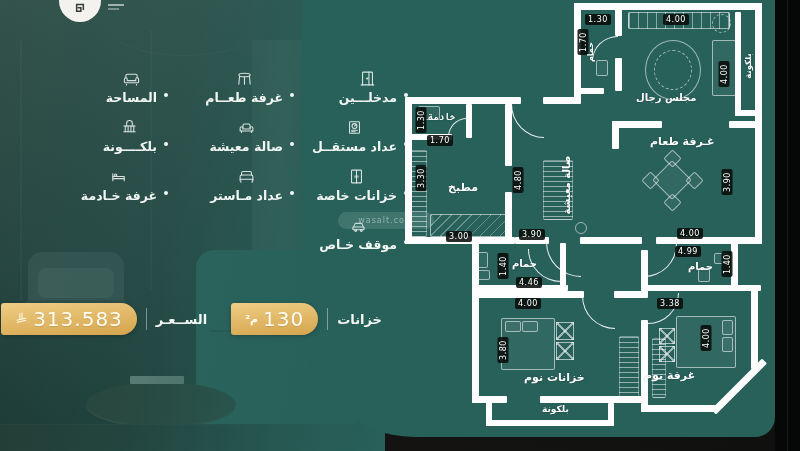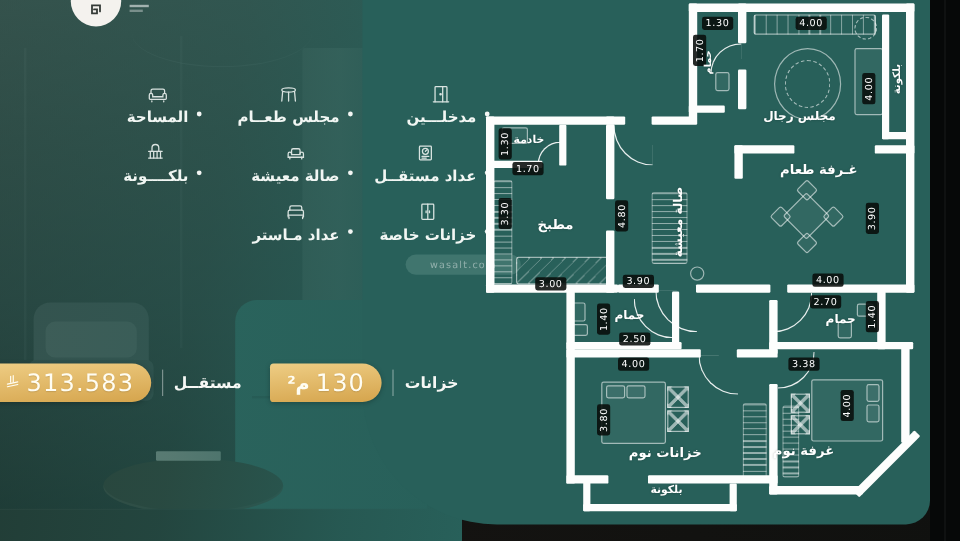--- a/index.html
+++ b/index.html
@@ -45,21 +45,21 @@
   .flabel{color:#f1f6f3;font-size:12.5px;font-weight:700;white-space:nowrap;letter-spacing:0;}
   
   .infobar{position:absolute;left:30px;top:302px;width:352px;height:34px;direction:rtl;
            display:flex;align-items:center;gap:9px;}
   .ib-label{color:#f6f8f5;font-size:13px;font-weight:700;white-space:nowrap;}
   .ib-div{width:1px;height:22px;background:rgba(255,255,255,0.4);flex:none;}
   .pill{height:32px;display:flex;align-items:center;gap:5px;padding:0 14px;
         background:linear-gradient(175deg,#eecd84,#d5a44c);
         border-radius:3px 16px 16px 3px;box-shadow:0 1px 4px rgba(0,0,0,0.25);}
   .pill-num{color:#fffdf2;font-size:20px;font-weight:400;letter-spacing:1px;text-shadow:0 1px 1px rgba(0,0,0,0.12);}
-  .pill-unit{color:#fffdf2;font-size:16px;font-weight:700;}
+  .pill-unit{color:#fffdf2;font-size:11px;font-weight:700;}
   .gap{width:6px;flex:none;}
   
   .wm{position:absolute;left:338px;top:212px;width:96px;height:17px;border-radius:9px;
       background:rgba(150,190,184,0.22);display:flex;align-items:center;justify-content:center;
       color:rgba(255,255,255,0.42);font-size:8px;letter-spacing:1px;}
   
   .w{position:absolute;background:#fdfefd;border-radius:1px;}
   .chip{position:absolute;background:rgba(8,12,10,0.88);color:#fff;font-size:8px;line-height:11px;
         padding:0 3px;border-radius:2px;letter-spacing:.5px;white-space:nowrap;}
   .v{transform:translate(-50%,-50%) rotate(-90deg);transform-origin:center;}
@@ -126,21 +126,21 @@
       </div>
 
 
     <div class="feat">
         <span class="fdot"></span>
       <span class="fmain">
           <span class="ficon"><svg width="17" height="17" viewBox="0 0 24 24" fill="none" stroke="#e9f0ed" stroke-width="1.5" stroke-linecap="round">
               <ellipse cx="12" cy="7" rx="8" ry="2.5"></ellipse>
               <path d="M5 9l-1 11M19 9l1 11M12 9.5V20"></path>
             </svg></span>
-      <span class="flabel">مجلس طعــام</span>
+      <span class="flabel">غرفة طعــام</span>
         </span>
       </div>
 
     <div class="feat">
         <span class="fdot"></span>
       <span class="fmain">
           <span class="ficon"><svg width="17" height="17" viewBox="0 0 24 24" fill="none" stroke="#e9f0ed" stroke-width="1.5" stroke-linecap="round">
               <path d="M4 11V8a2 2 0 0 1 2-2h12a2 2 0 0 1 2 2v3"></path>
               <path d="M2 13a2 2 0 0 1 4 0v2h12v-2a2 2 0 0 1 4 0v4a1 1 0 0 1-1 1H3a1 1 0 0 1-1-1z"></path>
               <path d="M5 20v1M19 20v1"></path>
@@ -206,32 +206,56 @@
           <span class="ficon"><svg width="17" height="17" viewBox="0 0 24 24" fill="none" stroke="#e9f0ed" stroke-width="1.5" stroke-linecap="round">
               <path d="M5 10V7a2 2 0 0 1 2-2h10a2 2 0 0 1 2 2v3"></path>
               <path d="M3 18v-6a2 2 0 0 1 2-2h14a2 2 0 0 1 2 2v6"></path>
               <path d="M3 16h18"></path>
               <path d="M4 18v2M20 18v2"></path>
             </svg></span>
       <span class="flabel">عداد مـاستر</span>
         </span>
       </div>
 
-
+    <div class="feat">
+        <span class="fdot"></span>
+      <span class="fmain">
+          <span class="ficon"><svg width="17" height="17" viewBox="0 0 24 24" fill="none" stroke="#e9f0ed" stroke-width="1.5" stroke-linecap="round">
+              <path d="M4 18V8"></path>
+              <path d="M4 12h16v6"></path>
+              <path d="M4 15h16"></path>
+              <circle cx="8" cy="10" r="1.6"></circle>
+            </svg></span>
+      <span class="flabel">غرفة خـادمة</span>
+        </span>
+      </div>
+
+    <div class="feat">
+        <span class="fdot"></span>
+      <span class="fmain">
+          <span class="ficon"><svg width="17" height="17" viewBox="0 0 24 24" fill="none" stroke="#e9f0ed" stroke-width="1.5" stroke-linecap="round">
+              <path d="M5 15l1.5-4.5A2 2 0 0 1 8.4 9h7.2a2 2 0 0 1 1.9 1.5L19 15"></path>
+              <rect x="4" y="14" width="16" height="4" rx="1"></rect>
+              <circle cx="8" cy="19" r="1.3"></circle>
+              <circle cx="16" cy="19" r="1.3"></circle>
+            </svg></span>
+      <span class="flabel">موقف خـاص</span>
+        </span>
+      </div>
   </div>
 
   <div class="infobar">
     <span class="ib-label">خزانات</span>
     <span class="ib-div"></span>
     <span class="pill">
       <span class="pill-num">130</span>
       <span class="pill-unit">م²</span>
     </span>
     <span class="gap"></span>
-    <span class="ib-label">مستقــل</span>
+    <span class="ib-label">الســعـر</span>
     <span class="ib-div"></span>
     <span class="pill">
       <span class="pill-num">313.583</span>
       <span><svg width="13" height="13" viewBox="0 0 24 24" fill="none" stroke="#fffdf2" stroke-width="1.8" stroke-linecap="round">
             <path d="M9 3v9M13 2v10"></path>
             <path d="M4 15l16-3.5M4 19l16-3.5"></path>
           </svg></span>
     </span>
   </div>
 
@@ -328,29 +352,29 @@
     <span class="chip" style="left:446px;top:231px;">3.00</span>
     <span class="chip v" style="left:518px;top:180px;">4.80</span>
     <span class="chip" style="left:519px;top:229px;">3.90</span>
     <span class="chip" style="left:585px;top:14px;">1.30</span>
     <span class="chip v" style="left:583px;top:42px;">1.70</span>
     <span class="chip" style="left:663px;top:14px;">4.00</span>
     <span class="chip v" style="left:724px;top:74px;">4.00</span>
     <span class="chip v" style="left:727px;top:182px;">3.90</span>
     <span class="chip" style="left:677px;top:228px;">4.00</span>
     <span class="chip v" style="left:503px;top:266px;">1.40</span>
-    <span class="chip" style="left:516px;top:277px;">2.50</span>
-    <span class="chip" style="left:675px;top:246px;">2.70</span>
+    <span class="chip" style="left:516px;top:277px;">4.46</span>
+    <span class="chip" style="left:675px;top:246px;">4.99</span>
     <span class="chip v" style="left:727px;top:264px;">1.40</span>
     <span class="chip" style="left:515px;top:298px;">4.00</span>
     <span class="chip v" style="left:503px;top:350px;">3.80</span>
     <span class="chip" style="left:657px;top:298px;">3.38</span>
     <span class="chip v" style="left:706px;top:338px;">4.00</span>
 
-    <span class="rl" style="left:428px;top:112px;font-size:9px;">خادمة</span>
+    <span class="rl" style="left:428px;top:112px;font-size:9px;font-family:Liberation Mono, monospace;">خادمة</span>
     <span class="rl" style="left:448px;top:181px;font-size:11px;">مطبخ</span>
     <span class="rl v" style="left:566px;top:185px;font-size:10px;position:absolute;">صالة معيشة</span>
     <span class="rl v" style="left:590px;top:52px;font-size:8px;position:absolute;">حمام</span>
     <span class="rl" style="left:636px;top:92px;font-size:10px;">مجلس رجال</span>
     <span class="rl" style="left:650px;top:135px;font-size:11px;">غـرفة طعام</span>
     <span class="rl" style="left:512px;top:258px;font-size:10px;">حمام</span>
     <span class="rl" style="left:688px;top:261px;font-size:10px;">حمام</span>
     <span class="rl" style="left:524px;top:371px;font-size:11px;">خزانات نوم</span>
     <span class="rl" style="left:644px;top:369px;font-size:11px;">غرفة نوم</span>
     <span class="rl v" style="left:748px;top:66px;font-size:8.5px;position:absolute;">بلكونة</span>

